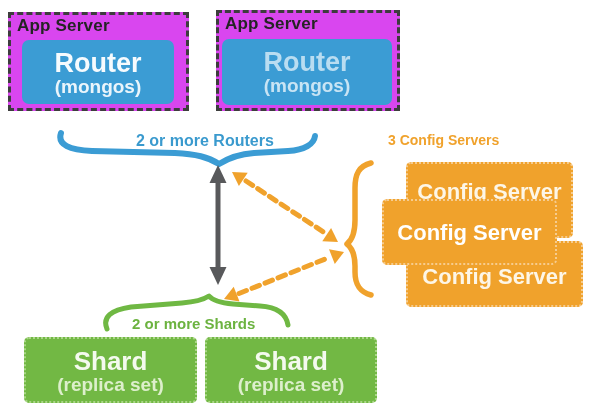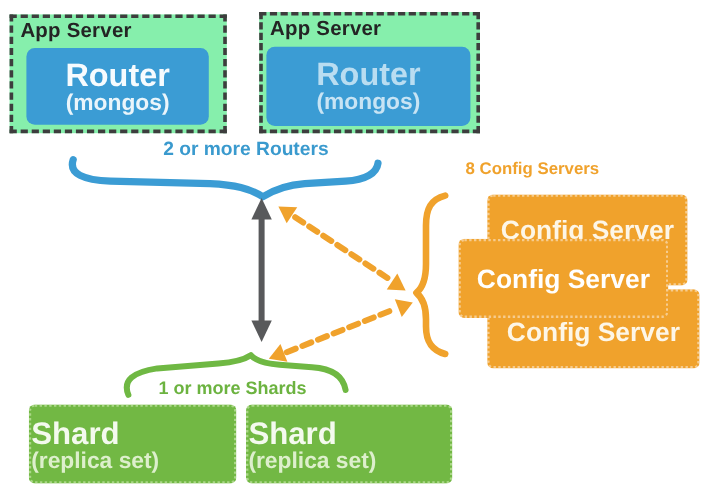--- a/index.html
+++ b/index.html
@@ -2,50 +2,50 @@
 <html style="--blue: #3b9cd4; --orange: #f0a22c; --green: #72b844; --gray: #58595b;"><head>
 <meta charset="utf-8">
 <style>
   html,body{margin:0;padding:0;background:#ffffff;}
   .canvas{
     position:relative;width:600px;height:411px;background:#fff;overflow:hidden;
     font-family:"Liberation Sans",sans-serif;
   }
   
   .app-server{
-    position:absolute;background:#86efac;border:3px dashed #3d3d3d;box-sizing:border-box;
+    position:absolute;background:#d946ef;border:3px dashed #3d3d3d;box-sizing:border-box;
   }
   .app-server-label{
     position:absolute;left:6px;top:1px;font-size:17px;font-weight:bold;color:#242424;
     letter-spacing:.2px;white-space:nowrap;
   }
   .router-box{
     position:absolute;background:var(--blue,#3b9cd4);border-radius:7px;text-align:center;
     box-sizing:border-box;
   }
   .router-title{font-size:27px;font-weight:bold;color:#f6fbfe;padding-top:9px;line-height:1.05;}
   .router-sub{font-size:19px;font-weight:bold;color:#eaf5fb;line-height:1.1;}
   .tint .router-title{color:#b9ddf1;}
   .tint .router-sub{color:#c8e4f4;}
   
   .lbl{position:absolute;font-weight:bold;white-space:nowrap;}
-  .lbl-blue{color:#3a9ace;font-size:16px;}
+  .lbl-blue{color:#3a9ace;font-size:16px;margin-top:16px;}
   .lbl-orange{color:var(--orange,#f0a22c);font-size:14px;}
   .lbl-green{color:#6cb340;font-size:15px;}
   
   .config-box{
     position:absolute;background:var(--orange,#f0a22c);border:2px dotted #f6cc8f;
     border-radius:5px;box-sizing:border-box;text-align:center;color:#fdf6e7;
     font-size:22px;font-weight:bold;
   }
   .config-front{color:#ffffff;}
   
   .shard-box{
     position:absolute;background:var(--green,#72b844);border:2px dotted #abd788;
-    border-radius:5px;box-sizing:border-box;
+    border-radius:5px;box-sizing:border-box;text-align:center;
   }
   .shard-title{font-size:26px;font-weight:bold;color:#f4faee;padding-top:9px;line-height:1.05;}
   .shard-sub{font-size:19px;font-weight:bold;color:#ddefcc;line-height:1.1;}
   
   .overlay{position:absolute;left:0;top:0;pointer-events:none;}
   .stroke-blue{stroke:var(--blue,#3b9cd4);fill:none;stroke-linecap:round;stroke-linejoin:round;}
   .stroke-orange{stroke:var(--orange,#f0a22c);fill:none;stroke-linecap:round;stroke-linejoin:round;}
   .fill-orange{fill:var(--orange,#f0a22c);stroke:none;}
   .stroke-green{stroke:#6fb843;fill:none;stroke-linecap:round;stroke-linejoin:round;}
   .stroke-gray{stroke:var(--gray,#58595b);fill:none;}
@@ -115,16 +115,16 @@
     </g>
 
     <path class="stroke-orange" stroke-width="5.5" d="M371,163 C359,166 355,174 355,188 L355,220 C355,233 352,240 347,244
              C352,248 355,255 355,266 L355,272 C355,285 360,292 371,295"></path>
 
     <path class="stroke-green" stroke-width="5" d="M107,329 C102,317 111,310 131,307 L182,303 C194,302 203,300 209,296
              C213,301 222,303 233,304 L260,306 C276,307 286,313 288,325"></path>
   </svg>
 
   <div class="lbl lbl-blue" style="left:136px;top:116px">2 or more Routers</div>
-  <div class="lbl lbl-orange" style="left:388px;top:132px">8 Config Servers</div>
-  <div class="lbl lbl-green" style="left:132px;top:315px">1 or more Shards</div>
+  <div class="lbl lbl-orange" style="left:388px;top:132px">3 Config Servers</div>
+  <div class="lbl lbl-green" style="left:132px;top:315px">2 or more Shards</div>
 
 </div>
 
 </body></html>

